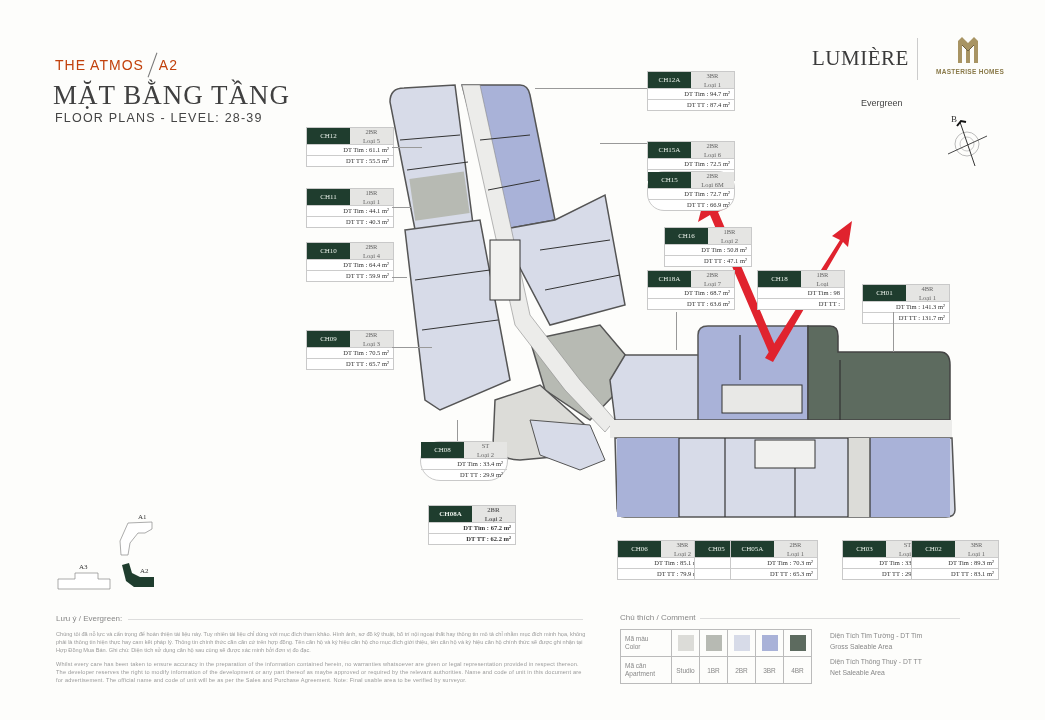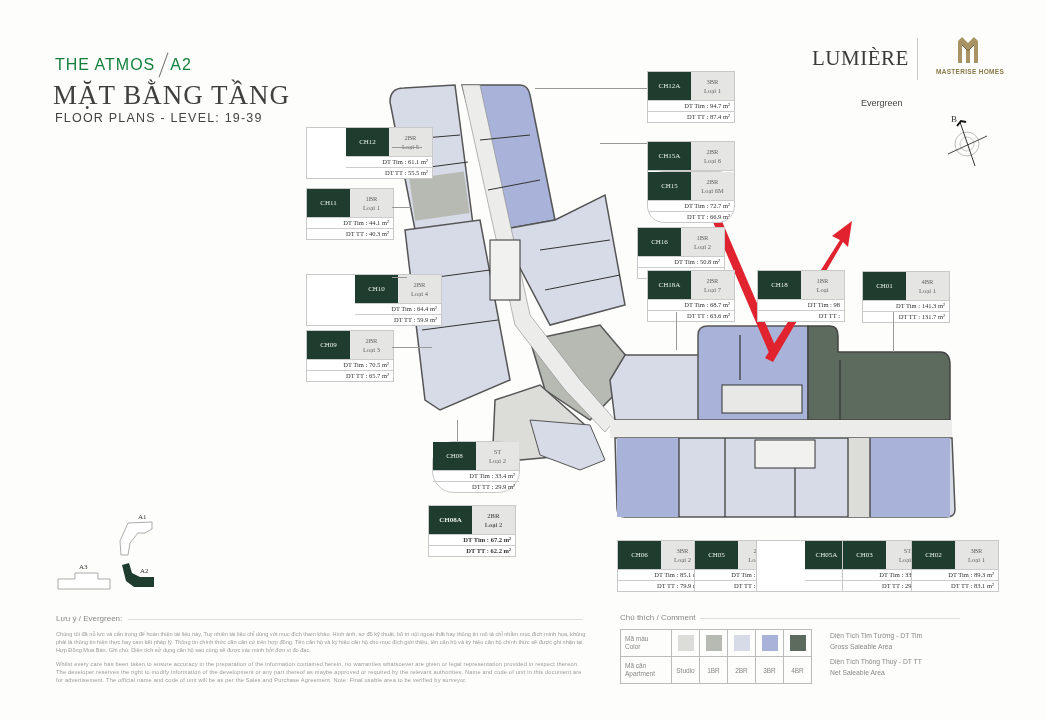--- a/index.html
+++ b/index.html
@@ -1,30 +1,30 @@
 <!DOCTYPE html>
 <html><head>
 <meta charset="utf-8">
 <style>
   html,body{margin:0;padding:0;}
   body{width:1045px;height:720px;background:#fdfdfb;position:relative;overflow:hidden;font-family:"Liberation Sans",sans-serif;color:#333;}
   .abs{position:absolute;}
-  .brand-small{left:55px;top:52px;font-size:16px;letter-spacing:1px;color:#15803d;}
+  .brand-small{left:55px;top:52px;font-size:14px;letter-spacing:1px;color:#c2410c;}
   .brand-small .slash{display:inline-block;width:1px;height:26px;background:#777;transform:rotate(20deg);margin:0 6px 0 8px;vertical-align:-8px;}
   .title{left:53px;top:80px;font-family:"Liberation Serif",serif;font-size:27px;letter-spacing:1px;color:#404040;}
   .subtitle{left:55px;top:111px;font-size:12.5px;letter-spacing:1.2px;color:#444;}
   .logo1{left:812px;top:46px;font-family:"Liberation Serif",serif;font-size:21px;letter-spacing:0.5px;color:#3a3a3a;}
   .logo1sub{left:861px;top:71px;font-size:9px;color:#444;margin-top:27px;}
   .logo-div{left:917px;top:38px;width:1px;height:42px;background:#ccc;}
   .mh-mark{left:956px;top:37px;width:24px;height:28px;}
   .mh-text{left:936px;top:68px;font-size:6.5px;font-weight:bold;color:#8a7a4a;letter-spacing:0.3px;}
   .compass{left:945px;top:112px;width:45px;height:55px;}
   
   .unit{position:absolute;width:86px;font-size:6.5px;border:1px solid #c9c9c9;background:#fff;}
-  .unit .top{display:flex;height:28px;}
+  .unit .top{display:flex;height:16px;}
   .unit .code{flex:0 0 43px;background:#1f3d2e;color:#e8efe8;display:flex;align-items:center;justify-content:center;font-family:"Liberation Serif",serif;font-size:7px;}
   .unit .typ{flex:1;background:#e5e5e3;color:#666;display:flex;flex-direction:column;align-items:center;justify-content:center;font-family:"Liberation Serif",serif;line-height:9px;}
   .unit .row{height:10px;line-height:10px;border-top:1px solid #ccc;text-align:right;padding-right:4px;font-family:"Liberation Serif",serif;color:#333;}
   .leader{position:absolute;background:#999;height:1px;}
   .vleader{position:absolute;background:#999;width:1px;}
   
   .plan{left:380px;top:80px;width:600px;height:440px;}
   
   .keymap{left:50px;top:505px;width:120px;height:90px;}
   
@@ -42,21 +42,21 @@
   .defs{left:830px;top:630px;font-size:6.8px;line-height:11px;color:#888;}
   .defs div{margin-bottom:4px;}
 </style>
 </head>
 <body>
 
 <div class="abs brand-small">
   <span>THE ATMOS</span><span class="slash"></span><span>A2</span>
 </div>
 <div class="abs title">MẶT BẰNG TẦNG</div>
-<div class="abs subtitle">FLOOR PLANS - LEVEL: 19-39</div>
+<div class="abs subtitle">FLOOR PLANS - LEVEL: 28-39</div>
 
 <div class="abs logo1">LUMIÈRE</div>
 <div class="abs logo1sub">Evergreen</div>
 <div class="abs logo-div"></div>
 <svg class="abs mh-mark" viewBox="0 0 24 28">
   <path d="M2 4 L6 0 L12 6 L18 0 L22 4 L22 26 L18 26 L18 8 L14 12 L14 26 L10 26 L10 12 L6 8 L6 26 L2 26 Z" fill="#a89463"></path>
   <path d="M6 8 L12 14 L18 8" stroke="#6e6040" stroke-width="1" fill="none"></path>
 </svg>
 <div class="abs mh-text">MASTERISE HOMES</div>
 
@@ -118,21 +118,21 @@
         <line x1="460" y1="280" x2="460" y2="340"></line>
     </g>
   </g>
 
   <g fill="#e0232e">
     <path d="M390 275 L330 135 L318 142 L325 115 L347 128 L338 132 L397 270 Z"></path>
     <path d="M385 278 L460 160 L452 156 L472 141 L468 167 L463 162 L393 282 Z"></path>
   </g>
 </svg>
 
-<div class="unit" style="left:306px;top:127px;padding-left:39px;">
+<div class="unit" style="left:306px;top:127px;">
   <div class="top">
       <div class="code">CH12</div>
       <div class="typ">
         <span>2BR</span>
         <span>Loại 5</span>
       </div>
     </div>
   <div class="row">DT Tim : 61.1 m²</div>
   <div class="row">DT TT : 55.5 m²</div>
 </div>
@@ -144,21 +144,21 @@
       <div class="typ">
         <span>1BR</span>
         <span>Loại 1</span>
       </div>
     </div>
   <div class="row">DT Tim : 44.1 m²</div>
   <div class="row">DT TT : 40.3 m²</div>
 </div>
 <div class="leader" style="left:392px;top:207px;width:20px;"></div>
 
-<div class="unit" style="left:306px;top:274px;padding-left:48px;">
+<div class="unit" style="left:306px;top:242px;">
   <div class="top">
       <div class="code">CH10</div>
       <div class="typ">
         <span>2BR</span>
         <span>Loại 4</span>
       </div>
     </div>
   <div class="row">DT Tim : 64.4 m²</div>
   <div class="row">DT TT : 59.9 m²</div>
 </div>
@@ -208,21 +208,21 @@
       <div class="code">CH15</div>
       <div class="typ">
         <span>2BR</span>
         <span>Loại 6M</span>
       </div>
     </div>
   <div class="row">DT Tim : 72.7 m²</div>
   <div class="row">DT TT : 66.9 m²</div>
 </div>
 
-<div class="unit" style="left:637px;top:227px;">
+<div class="unit" style="left:664px;top:227px;">
   <div class="top">
       <div class="code">CH16</div>
       <div class="typ">
         <span>1BR</span>
         <span>Loại 2</span>
       </div>
     </div>
   <div class="row">DT Tim : 50.8 m²</div>
   <div class="row">DT TT : 47.1 m²</div>
 </div>
@@ -245,34 +245,34 @@
       <div class="code">CH18</div>
       <div class="typ">
         <span>1BR</span>
         <span>Loại</span>
       </div>
     </div>
   <div class="row">DT Tim : 98</div>
   <div class="row">DT TT :</div>
 </div>
 
-<div class="unit" style="left:862px;top:271px;">
+<div class="unit" style="left:862px;top:284px;">
   <div class="top">
       <div class="code">CH01</div>
       <div class="typ">
         <span>4BR</span>
         <span>Loại 1</span>
       </div>
     </div>
   <div class="row">DT Tim : 141.3 m²</div>
   <div class="row">DT TT : 131.7 m²</div>
 </div>
 <div class="vleader" style="left:893px;top:312px;height:40px;"></div>
 
-<div class="unit" style="left:432px;top:441px;border-radius:22px;">
+<div class="unit" style="left:420px;top:441px;border-radius:22px;">
   <div class="top">
       <div class="code">CH08</div>
       <div class="typ">
         <span>ST</span>
         <span>Loại 2</span>
       </div>
     </div>
   <div class="row">DT Tim : 33.4 m²</div>
   <div class="row">DT TT : 29.9 m²</div>
 </div>
@@ -307,21 +307,21 @@
       <div class="code">CH05</div>
       <div class="typ">
         <span>2BR</span>
         <span>Loại 5M</span>
       </div>
     </div>
   <div class="row">DT Tim : 70.2 m²</div>
   <div class="row">DT TT : 65.2 m²</div>
 </div>
 
-<div class="unit" style="left:756px;top:540px;padding-left:48px;">
+<div class="unit" style="left:730px;top:540px;">
   <div class="top">
       <div class="code">CH05A</div>
       <div class="typ">
         <span>2BR</span>
         <span>Loại 1</span>
       </div>
     </div>
   <div class="row">DT Tim : 70.3 m²</div>
   <div class="row">DT TT : 65.3 m²</div>
 </div>

